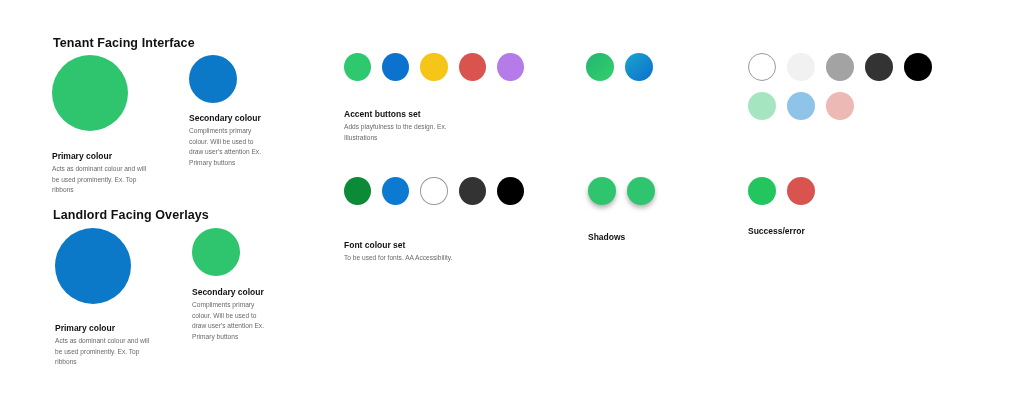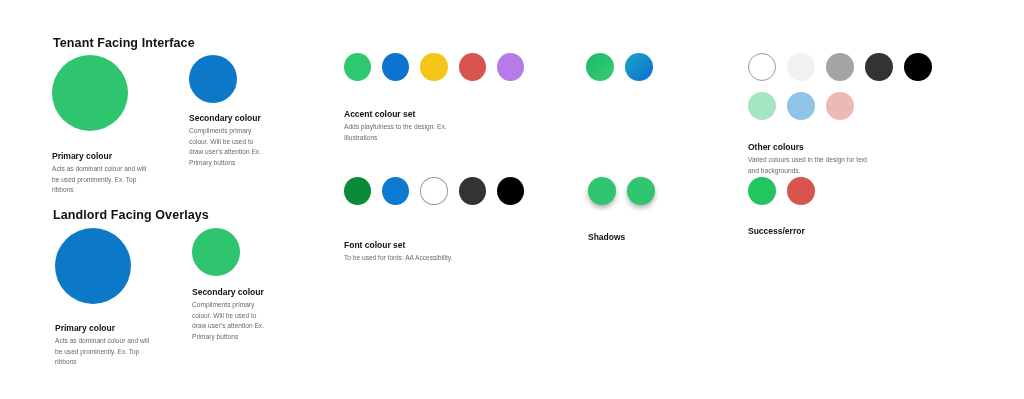--- a/index.html
+++ b/index.html
@@ -111,21 +111,21 @@
 
   <div class="block" style="left:344px; top:53px; width:180px;">
     <div class="swatch-row" style="gap:11px;">
       <span class="circle" style="width:28px; height:28px; background:#2EC96E;"></span>
       <span class="circle" style="width:28px; height:28px; background:#0B72CE;"></span>
       <span class="circle" style="width:28px; height:28px; background:#F5C518;"></span>
       <span class="circle" style="width:28px; height:28px; background:#D9534F;"></span>
       <span class="circle" style="width:28px; height:28px; background:#B57BE8;"></span>
     </div>
     <div class="caption" style="margin-top:28px;">
-      <div class="swatch-title">Accent colour set</div>
+      <div class="swatch-title">Accent buttons set</div>
       <div class="swatch-desc" style="width:130px;">Adds playfulness to the design. Ex. Illustrations</div>
     </div>
   </div>
 
   <div class="block" style="left:344px; top:177px; width:180px;">
     <div class="swatch-row" style="gap:11px;">
       <span class="circle" style="width:28px; height:28px; background:#0B8A38;"></span>
       <span class="circle" style="width:28px; height:28px; background:#0B7AD0;"></span>
       <span class="circle ring" style="width:28px; height:28px;"></span>
       <span class="circle" style="width:28px; height:28px; background:#333333;"></span>
@@ -160,24 +160,20 @@
       <span class="circle" style="width:28px; height:28px; background:#F1F1F1;"></span>
       <span class="circle" style="width:28px; height:28px; background:#A3A3A3;"></span>
       <span class="circle" style="width:28px; height:28px; background:#333333;"></span>
       <span class="circle" style="width:28px; height:28px; background:#000000;"></span>
     </div>
     <div class="swatch-row" style="gap:11px; margin-top:11px;">
       <span class="circle" style="width:28px; height:28px; background:#A5E6C1;"></span>
       <span class="circle" style="width:28px; height:28px; background:#8FC4E8;"></span>
       <span class="circle" style="width:28px; height:28px; background:#EDB9B5;"></span>
     </div>
-    <div class="caption" style="margin-top:22px;">
-      <div class="swatch-title">Other colours</div>
-      <div class="swatch-desc" style="width:128px;">Varied colours used in the design for text and backgrounds.</div>
-    </div>
   </div>
 
   <div class="block" style="left:748px; top:177px; width:150px;">
     <div class="swatch-row" style="gap:11px;">
       <span class="circle" style="width:28px; height:28px; background:#22C55E;"></span>
       <span class="circle" style="width:28px; height:28px; background:#D9534F;"></span>
     </div>
     <div class="caption" style="margin-top:21px;">
       <div class="swatch-title">Success/error</div>
     </div>

